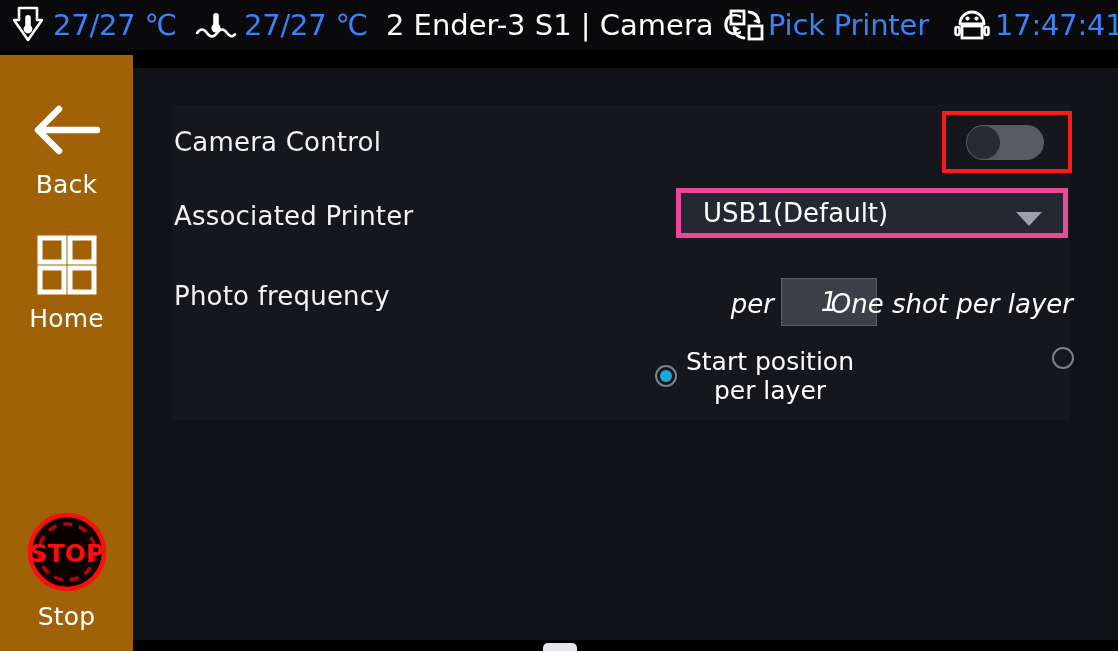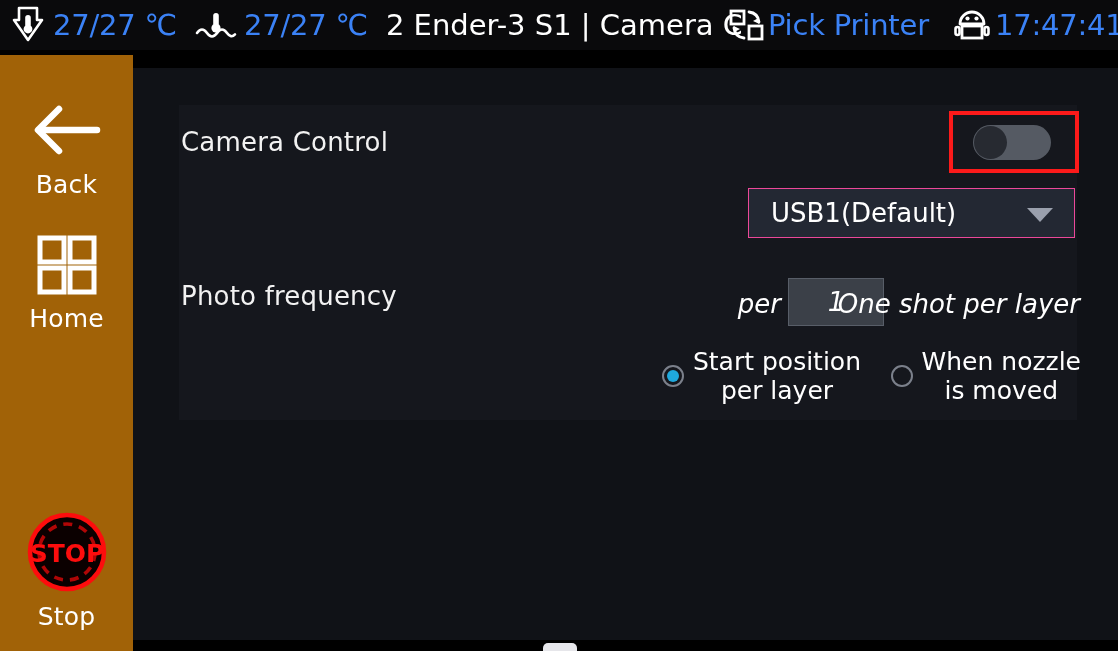--- a/index.html
+++ b/index.html
@@ -129,21 +129,20 @@
     height: 572px;
     background: #101217;
   }
   #settings-list {
     position: absolute;
     left: 39px;
     top: 37px;
     width: 898px;
     height: 315px;
     background: #15171d;
-    margin-left: 7px;
   }
   .setting-row {
     position: absolute;
     left: 0;
     width: 898px;
     height: 74px;
     display: flex;
     align-items: center;
   }
   #row-camera-control   { top: 0px; }
@@ -194,24 +193,24 @@
     height: 33px;
     border-radius: 50%;
     background: #272a31;
   }
 
   
   #printer-select {
     position: absolute;
     right: 2px;
     top: 9px;
-    width: 327px;
+    width: 392px;
     height: 50px;
     background: #232833;
-    border: 1px solid #ec4899;
+    border: 5px solid #ec4899;
     box-sizing: border-box;
     display: flex;
     align-items: center;
     cursor: pointer;
   }
   #printer-select-value {
     font-size: 26px;
     color: #ffffff;
     margin-left: 22px;
     white-space: nowrap;
@@ -400,20 +399,21 @@
         <span class="setting-label">Camera Control</span>
         <div class="setting-control" style="right:0;top:0;width:170px;height:74px;">
           <div id="camera-toggle-highlight"></div>
           <div id="camera-toggle">
             <div id="camera-toggle-knob"></div>
           </div>
         </div>
       </div>
 
       <div class="setting-row" id="row-associated-printer">
+        <span class="setting-label">Associated Printer</span>
         <div class="setting-control" style="right:0;top:0;width:340px;height:74px;">
           <div id="printer-select">
             <span id="printer-select-value">USB1(Default)</span>
             <span id="printer-select-arrow"></span>
           </div>
         </div>
       </div>
 
       <div class="setting-row" id="row-photo-frequency">
         <span class="setting-label">Photo frequency</span>
@@ -428,22 +428,20 @@
 
       <div class="setting-row" id="row-photo-location">
         <div class="setting-control" style="right:0;top:0;width:430px;height:74px;">
           <div class="radio-option" id="radio-start-position">
             <span class="radio-mark checked"></span>
             <span class="radio-label">Start position
 per layer</span>
           </div>
           <div class="radio-option" id="radio-nozzle-moved">
             <span class="radio-mark"></span>
-            <span class="radio-label">When nozzle
-is moved</span>
           </div>
         </div>
       </div>
 
     </div>
   </div>
 
   <div id="home-indicator"></div>
 </div>
 

